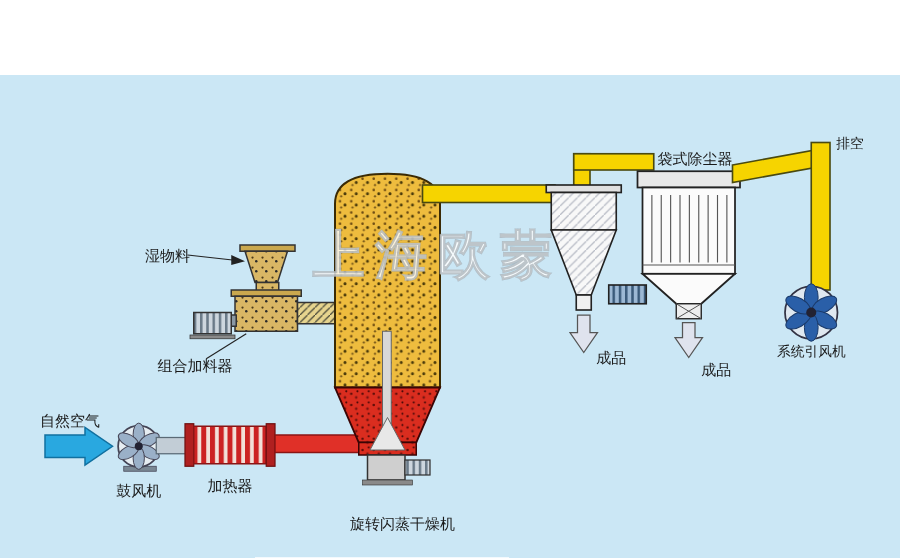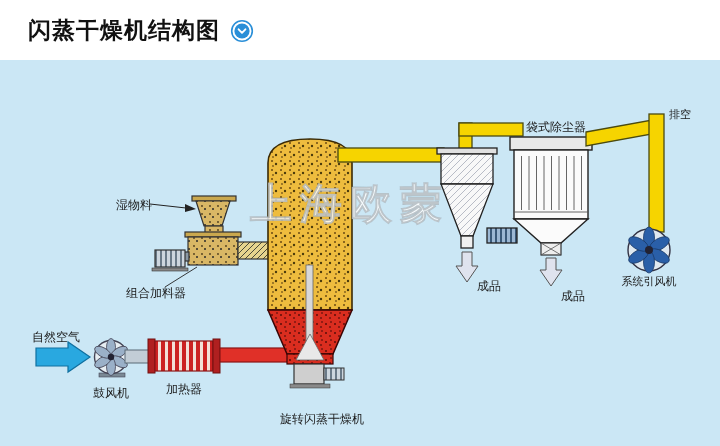--- a/index.html
+++ b/index.html
@@ -14,30 +14,20 @@
   .lbl{font-size:12px;}
   .lbl-sm{font-size:11px;}
   .watermark{font-size:42px;font-weight:bold;letter-spacing:8px;
              fill:rgba(255,255,255,0.82);stroke:rgba(120,130,140,0.45);stroke-width:0.6px;}
 </style>
 </head>
 <body>
 
 <div class="stage">
 
-  <div class="header">
-    <div class="page-title">闪蒸干燥机结构图</div>
-    <span class="title-icon">
-      <svg width="24" height="24" viewBox="0 0 24 24">
-        <circle cx="12" cy="12" r="10.3" fill="none" stroke="#2a8fd8" stroke-width="1.6"></circle>
-        <circle cx="12" cy="12" r="7.6" fill="#2a8fd8"></circle>
-        <path d="M8.6,10.3 L12,13.8 L15.4,10.3" fill="none" stroke="#ffffff" stroke-width="1.9" stroke-linecap="round" stroke-linejoin="round"></path>
-      </svg>
-    </span>
-  </div>
 
   <div class="diagram-wrap">
   <svg width="720" height="386" viewBox="0 0 720 386">
     <defs>
       <pattern id="speckY" width="9" height="9" patternUnits="userSpaceOnUse">
         <rect width="9" height="9" fill="#eebc3e"></rect>
         <circle cx="2" cy="2" r="1" fill="#6b4a12"></circle>
         <circle cx="6" cy="5" r="1.2" fill="#4a3a0a"></circle>
         <circle cx="3" cy="7" r="0.9" fill="#7a5a1a"></circle>
       </pattern>

